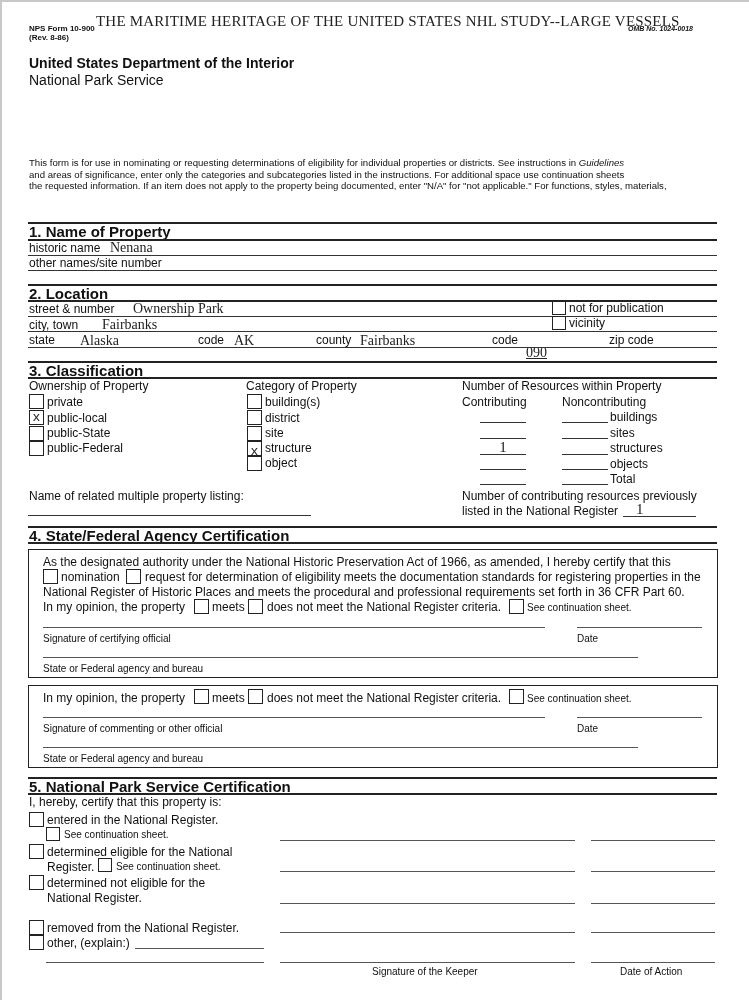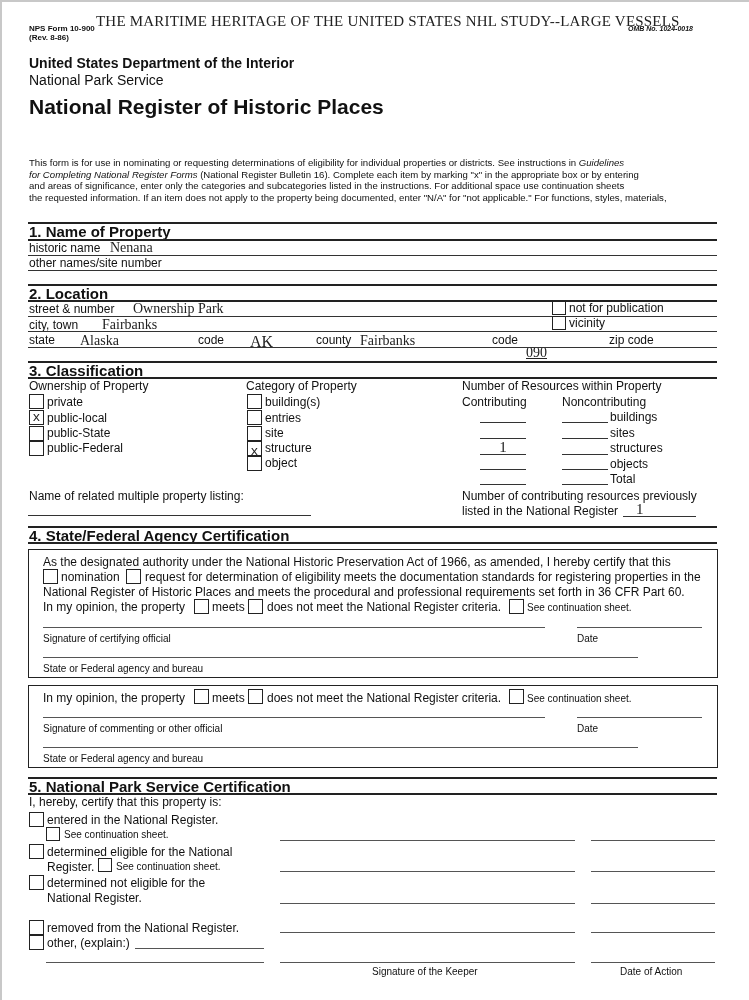--- a/index.html
+++ b/index.html
@@ -28,26 +28,24 @@
 <div class="abs" style="left:29px;top:24px;font-size:8px;font-weight:bold;line-height:9px;">
   <div>NPS Form 10-900</div>
   <div>(Rev. 8-86)</div>
 </div>
 <div class="abs tws" style="left:96px;top:13px;font-size:15px;letter-spacing:0.2px;">THE MARITIME HERITAGE OF THE UNITED STATES NHL STUDY--LARGE VESSELS</div>
 <div class="abs" style="left:628px;top:25px;font-size:7px;font-style:italic;font-weight:bold;">OMB No. 1024-0018</div>
 
 <div class="abs" style="left:29px;top:55px;font-size:14px;font-weight:bold;">United States Department of the Interior</div>
 <div class="abs" style="left:29px;top:72px;font-size:14px;">National Park Service</div>
 <div class="abs" style="left:29px;top:95px;font-size:21px;font-weight:bold;line-height:24px;">
-  <div>National Register of Historic Places</div>
 </div>
 
 <div class="abs" style="left:29px;top:157px;font-size:9.6px;line-height:11.6px;">
   <div><span>This form is for use in nominating or requesting determinations of eligibility for individual properties or districts. See instructions in </span><i>Guidelines</i></div>
-  <div><i>for Completing National Register Forms</i><span> (National Register Bulletin 16). Complete each item by marking "x" in the appropriate box or by entering</span></div>
   <div>and areas of significance, enter only the categories and subcategories listed in the instructions. For additional space use continuation sheets</div>
   <div>the requested information. If an item does not apply to the property being documented, enter "N/A" for "not applicable." For functions, styles, materials,</div>
 </div>
 
 <div class="hr" style="left:28px;top:222px;width:689px;"></div>
 <div class="abs sec-title" style="left:29px;top:223px;">1.  Name of Property</div>
 <div class="hr" style="left:28px;top:239px;width:689px;"></div>
 <div class="abs lbl" style="left:29px;top:241px;">historic name</div>
 <div class="abs tws" style="left:110px;top:240px;font-size:14px;">Nenana</div>
 <div class="hr1" style="left:28px;top:255px;width:689px;"></div>
@@ -64,21 +62,21 @@
 <div class="abs lbl" style="left:569px;top:301px;">not for publication</div>
 <div class="hr1" style="left:28px;top:316px;width:689px;"></div>
 <div class="abs lbl" style="left:29px;top:318px;">city, town</div>
 <div class="abs tws" style="left:102px;top:317px;font-size:14px;">Fairbanks</div>
 <div class="cbs" style="left:552px;top:316px;"></div>
 <div class="abs lbl" style="left:569px;top:316px;">vicinity</div>
 <div class="hr1" style="left:28px;top:331px;width:689px;"></div>
 <div class="abs lbl" style="left:29px;top:333px;">state</div>
 <div class="abs tws" style="left:80px;top:333px;font-size:14px;">Alaska</div>
 <div class="abs lbl" style="left:198px;top:333px;">code</div>
-<div class="abs tws" style="left:250px;top:333px;font-size:16px;">AK</div>
+<div class="abs tws" style="left:234px;top:333px;font-size:14px;">AK</div>
 <div class="abs lbl" style="left:316px;top:333px;">county</div>
 <div class="abs tws" style="left:360px;top:333px;font-size:14px;">Fairbanks</div>
 <div class="abs lbl" style="left:492px;top:333px;">code</div>
 <div class="abs tws" style="left:526px;top:345px;font-size:14px;text-decoration:underline;">090</div>
 <div class="abs lbl" style="left:609px;top:333px;">zip code</div>
 <div class="abs" style="left:660px;top:333px;width:55px;height:14px;"></div>
 <div class="hr1" style="left:28px;top:347px;width:689px;"></div>
 
 <div class="hr" style="left:28px;top:361px;width:689px;"></div>
 <div class="abs sec-title" style="left:29px;top:362px;">3.  Classification</div>
@@ -91,21 +89,21 @@
 <div class="abs lbl" style="left:47px;top:411px;">public-local</div>
 <div class="cb" style="left:29px;top:426px;"></div>
 <div class="abs lbl" style="left:47px;top:426px;">public-State</div>
 <div class="cb" style="left:29px;top:441px;"></div>
 <div class="abs lbl" style="left:47px;top:441px;">public-Federal</div>
 
 <div class="abs lbl" style="left:246px;top:379px;">Category of Property</div>
 <div class="cb" style="left:247px;top:394px;"></div>
 <div class="abs lbl" style="left:265px;top:395px;">building(s)</div>
 <div class="cb" style="left:247px;top:410px;"></div>
-<div class="abs lbl" style="left:265px;top:411px;">entries</div>
+<div class="abs lbl" style="left:265px;top:411px;">district</div>
 <div class="cb" style="left:247px;top:426px;"></div>
 <div class="abs lbl" style="left:265px;top:426px;">site</div>
 <div class="cb" style="left:247px;top:441px;line-height:20px;">x</div>
 <div class="abs lbl" style="left:265px;top:441px;">structure</div>
 <div class="cb" style="left:247px;top:456px;"></div>
 <div class="abs lbl" style="left:265px;top:456px;">object</div>
 
 <div class="abs lbl" style="left:462px;top:379px;">Number of Resources within Property</div>
 <div class="abs lbl" style="left:462px;top:395px;">Contributing</div>
 <div class="abs lbl" style="left:562px;top:395px;">Noncontributing</div>

